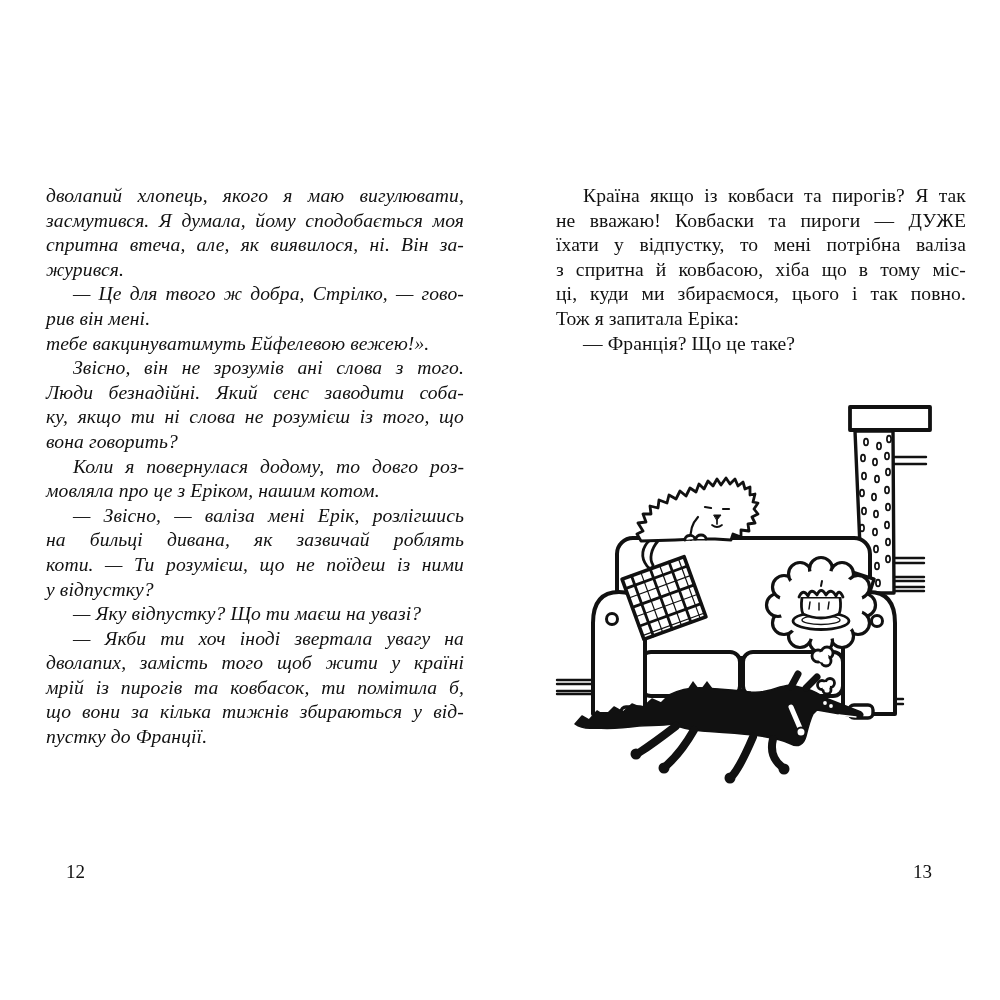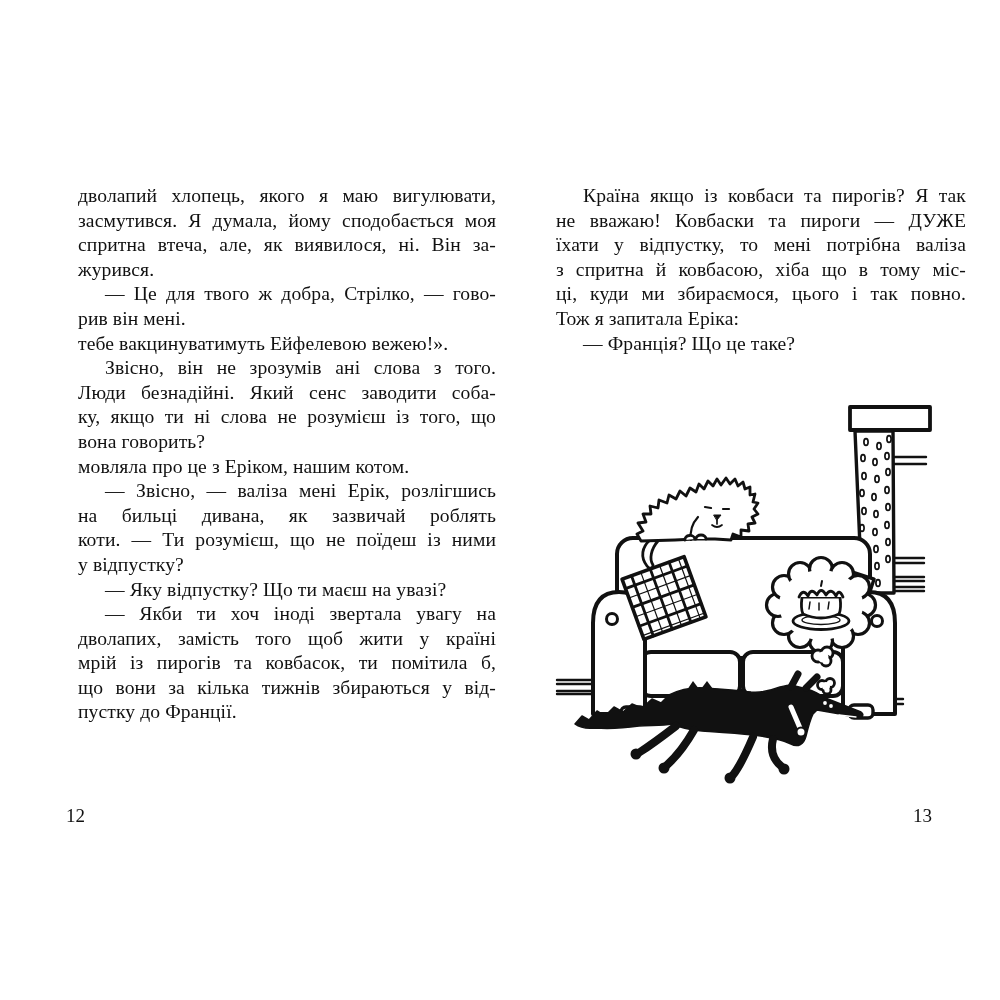--- a/index.html
+++ b/index.html
@@ -16,24 +16,24 @@
     letter-spacing:0.1px;
   }
   .page-text .line{
     text-align:justify;
     text-align-last:justify;
     white-space:normal;
     height:24.6px;
   }
   .page-text .line.end{ text-align-last:left; }
   .page-text .line.indent{ text-indent:27px; }
-  #left-text{ left:78px; top:184px; width:418px; }
+  #left-text{ left:46px; top:184px; width:418px;font-style:italic; }
   #right-text{ left:556px; top:184px; width:410px; }
   .page-number{
-    position:absolute; top:804px;
+    position:absolute; top:860px;
     font-size:19px; line-height:24px;
   }
   #page-num-left{ left:66px; }
   #page-num-right{ left:913px; }
   #illustration{ position:absolute; left:555px; top:395px; width:420px; height:415px; }
 </style>
 </head>
 <body>
 
 <div id="left-text" class="page-text">
@@ -41,20 +41,21 @@
     <div class="line">засмутився. Я думала, йому сподобається моя</div>
     <div class="line">спритна втеча, але, як виявилося, ні. Він за-</div>
     <div class="line end">журився.</div>
     <div class="line indent">— Це для твого ж добра, Стрілко, — гово-</div>
     <div class="line end">рив він мені.</div>
     <div class="line end">тебе вакцинуватимуть Ейфелевою вежею!».</div>
     <div class="line indent">Звісно, він не зрозумів ані слова з того.</div>
     <div class="line">Люди безнадійні. Який сенс заводити соба-</div>
     <div class="line">ку, якщо ти ні слова не розумієш із того, що</div>
     <div class="line end">вона говорить?</div>
+    <div class="line indent">Коли я повернулася додому, то довго роз-</div>
     <div class="line end">мовляла про це з Еріком, нашим котом.</div>
     <div class="line indent">— Звісно, — валіза мені Ерік, розлігшись</div>
     <div class="line">на бильці дивана, як зазвичай роблять</div>
     <div class="line">коти. — Ти розумієш, що не поїдеш із ними</div>
     <div class="line end">у відпустку?</div>
     <div class="line end indent">— Яку відпустку? Що ти маєш на увазі?</div>
     <div class="line indent">— Якби ти хоч іноді звертала увагу на</div>
     <div class="line">дволапих, замість того щоб жити у країні</div>
     <div class="line">мрій із пирогів та ковбасок, ти помітила б,</div>
     <div class="line">що вони за кілька тижнів збираються у від-</div>

